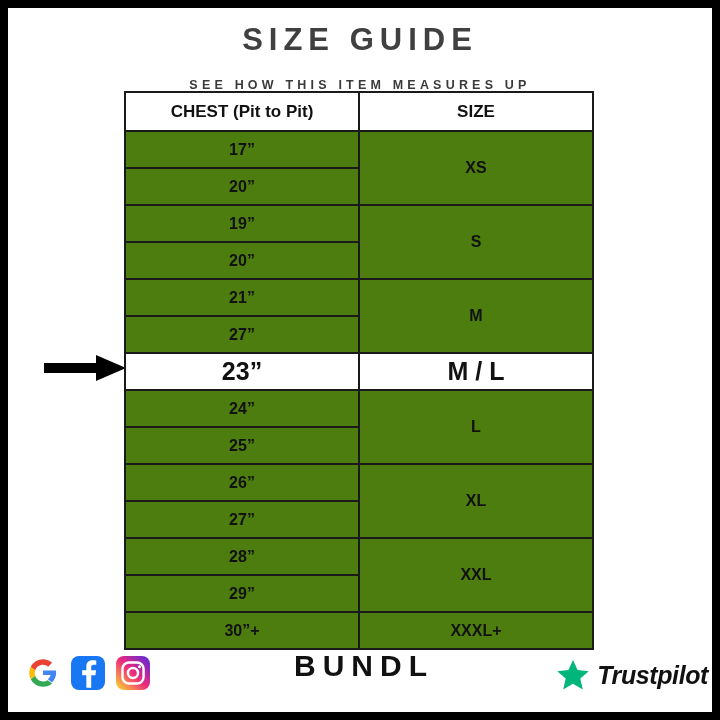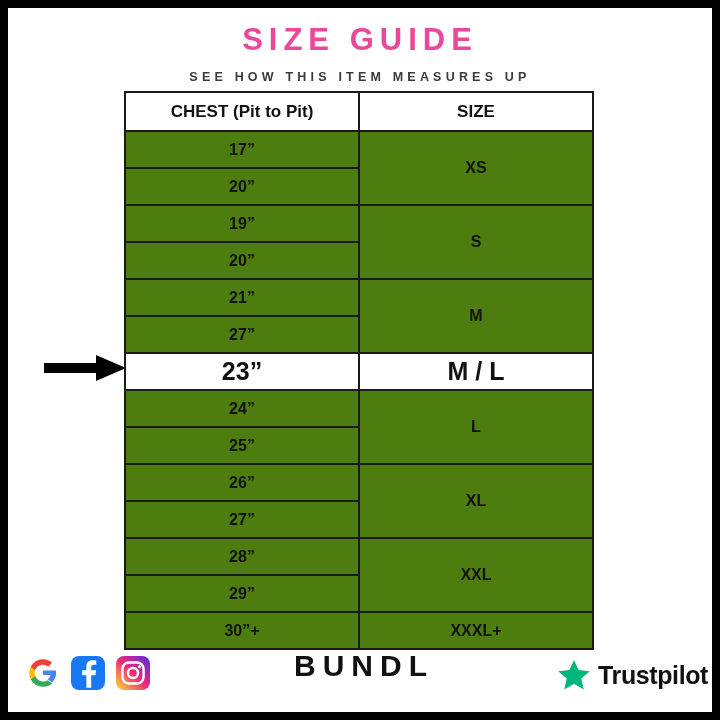--- a/index.html
+++ b/index.html
@@ -20,30 +20,30 @@
     width: 704px;
     height: 704px;
     background: #ffffff;
     box-sizing: border-box;
   }
   .title {
     text-align: center;
     font-size: 31px;
     font-weight: bold;
     letter-spacing: 6px;
-    color: #ec4899;
+    color: #404040;
     margin-top: 14px;
   }
   .subtitle {
     text-align: center;
     font-size: 12.5px;
     font-weight: bold;
     letter-spacing: 4.2px;
     color: #3a3a3a;
-    margin-top: 12px;
+    margin-top: 20px;
   }
   .table-wrap {
     position: absolute;
     left: 116px;
     top: 83px;
     width: 434px;
   }
   table.size-table {
     border-collapse: collapse;
     width: 470px;
@@ -134,20 +134,21 @@
     color: #2b2b2b;
     margin-top: 3px;
   }
   .trustpilot {
     position: absolute;
     right: 8px;
     top: 22px;
     display: flex;
     align-items: center;
     gap: 7px;
+    font-style: italic;
   }
   .tp-label {
     font-size: 25px;
     font-weight: bold;
     color: #111111;
     letter-spacing: -0.4px;
   }
 </style>
 </head>
 <body>

